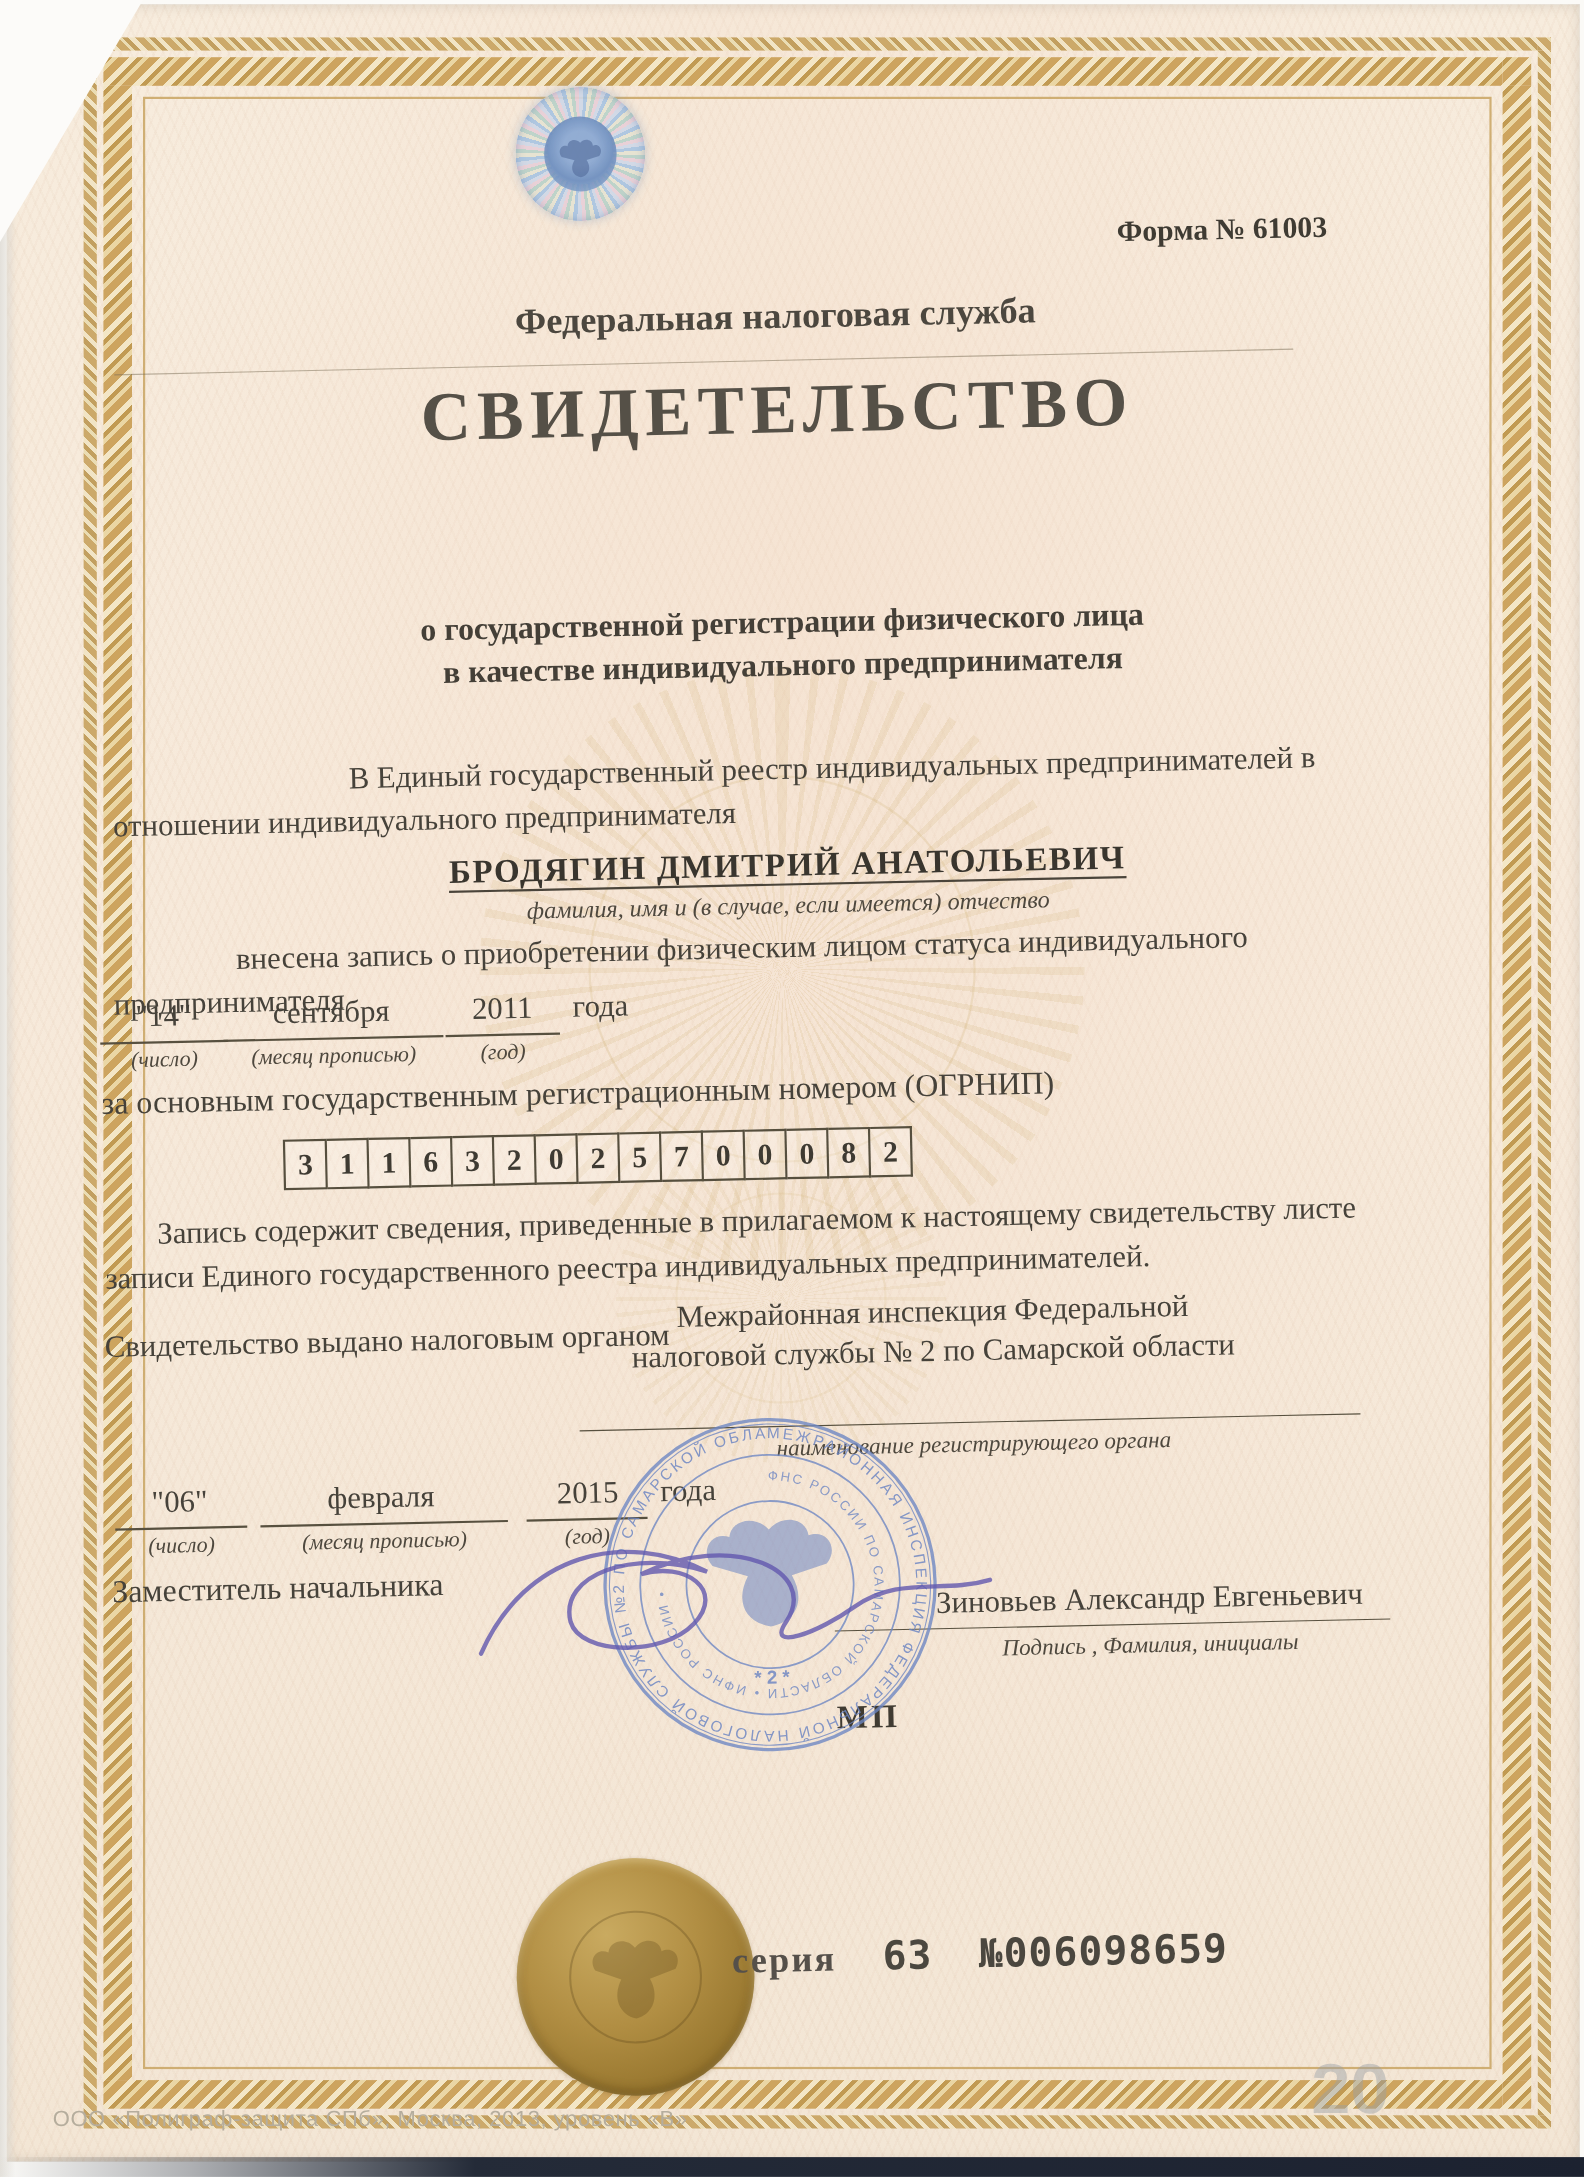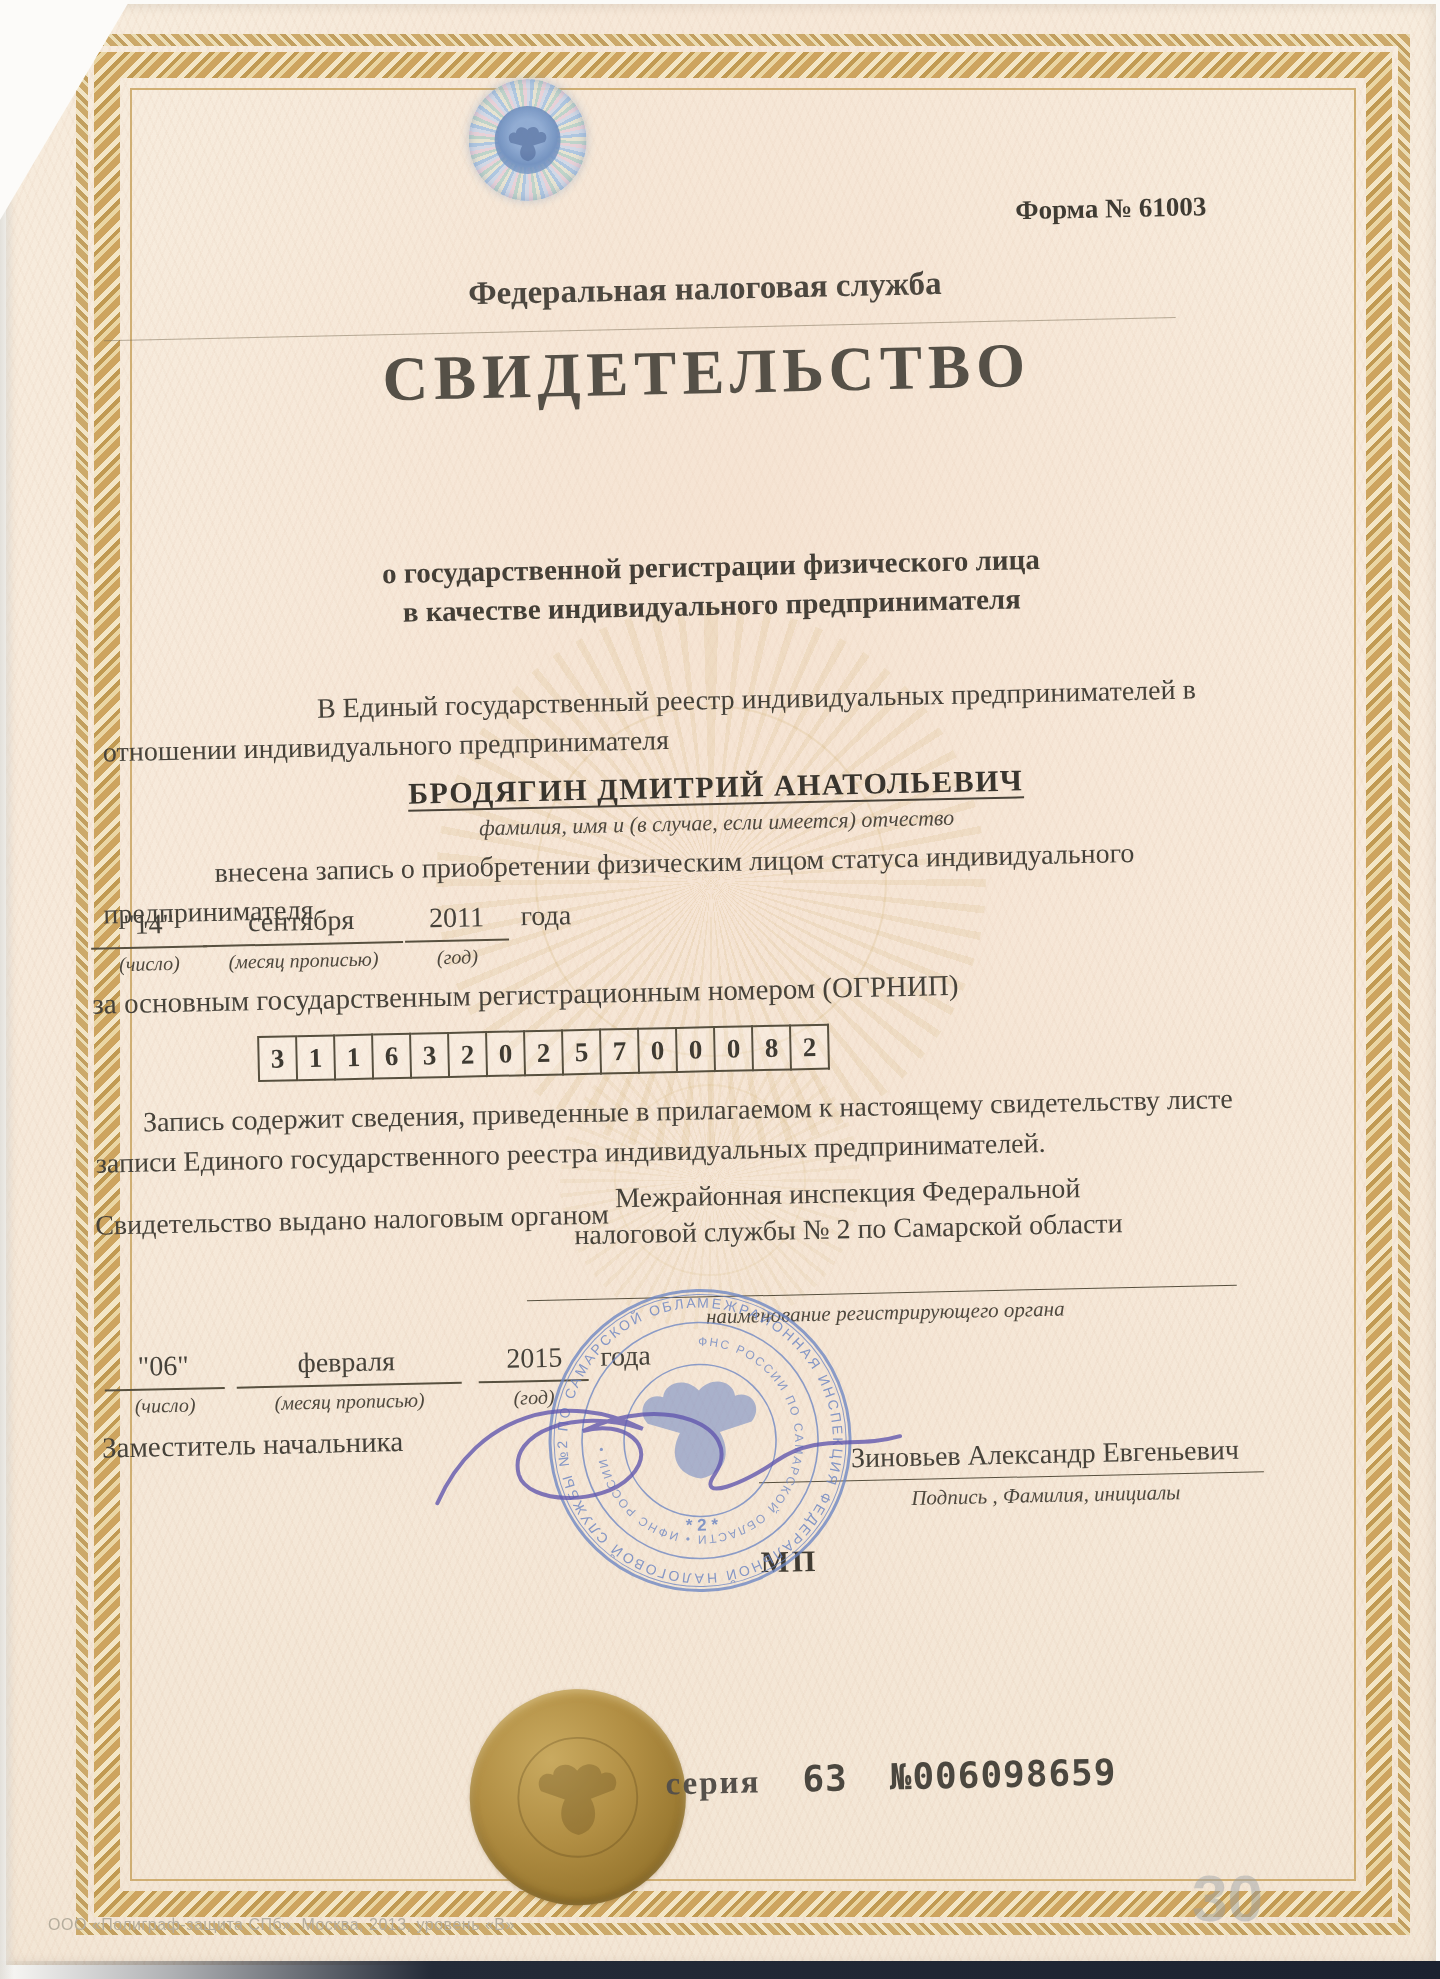--- a/index.html
+++ b/index.html
@@ -69,21 +69,21 @@
     box-shadow:inset 0 3px 8px rgba(255,235,180,.5), inset 0 -4px 10px rgba(60,42,8,.4), 0 1px 4px rgba(120,90,40,.3);
     display:flex;align-items:center;justify-content:center;}
   
   .stamp{position:absolute;left:512px;top:1262px;width:356px;height:356px;opacity:.92;}
   .signature{position:absolute;left:398px;top:1332px;width:520px;height:250px;}
   
   .series-row{position:absolute;left:648px;top:1760px;display:flex;align-items:baseline;gap:42px;color:#4b473f;}
   .series-word{font-size:33px;font-weight:bold;letter-spacing:2px;color:#55504a;}
   .series-num{font-family:"DejaVu Sans Mono",monospace;font-weight:bold;font-size:36px;letter-spacing:1px;}
   .printer{position:absolute;left:48px;top:1916px;font-family:"Liberation Sans",sans-serif;
-    font-size:16px;color:#b5ad9d;letter-spacing:.5px;}
+    font-size:20px;color:#b5ad9d;letter-spacing:.5px;}
   .corner-num{position:absolute;left:1192px;top:1862px;font-family:"Liberation Sans",sans-serif;
     font-size:64px;font-weight:bold;color:#9aa0a6;opacity:.45;}
 </style>
 </head>
 <body>
 
 <div id="canvas">
   <div id="page"></div>
 
   <div class="frame-outer"></div>
@@ -215,16 +215,16 @@
 
     <div class="series-row">
       <span class="series-word">серия</span>
       <span class="series-num">63</span>
       <span class="series-num">№006098659</span>
     </div>
   </div>
 
   <div class="edge-left"></div>
   <div class="wedge"></div>
-  <div class="corner-num">30</div>
+  <div class="corner-num">20</div>
   <div class="printer">ООО «Полиграф-защита СПб», Москва, 2013, уровень «В»</div>
   <div class="bottom-bar"></div>
 </div>
 
 </body></html>

